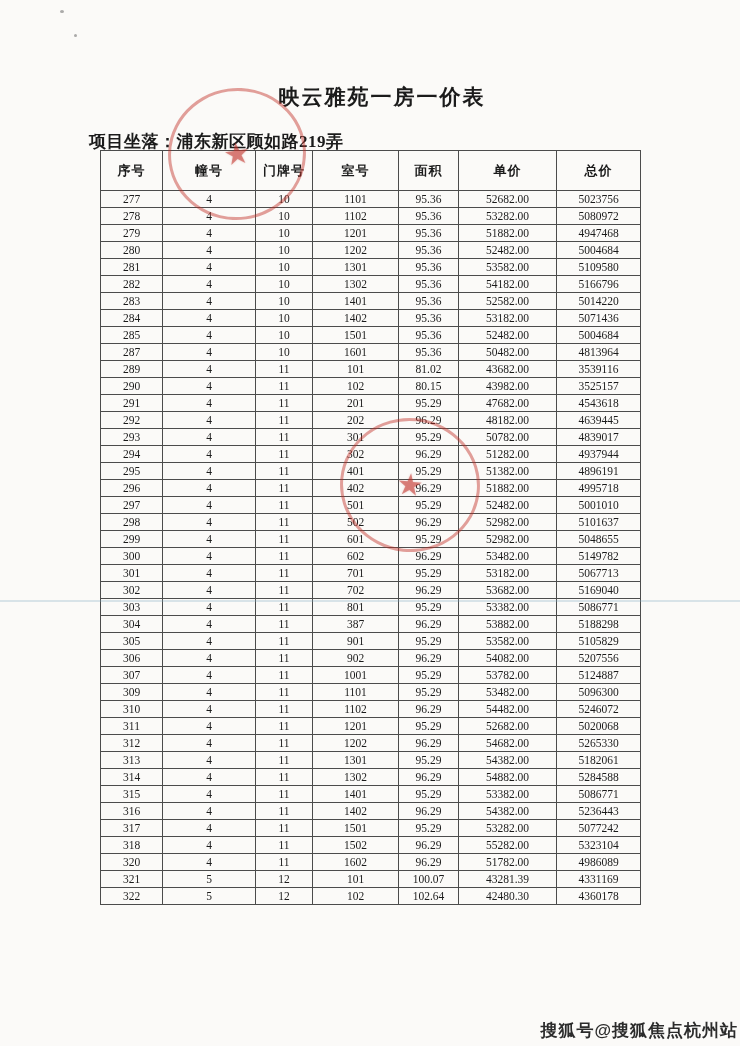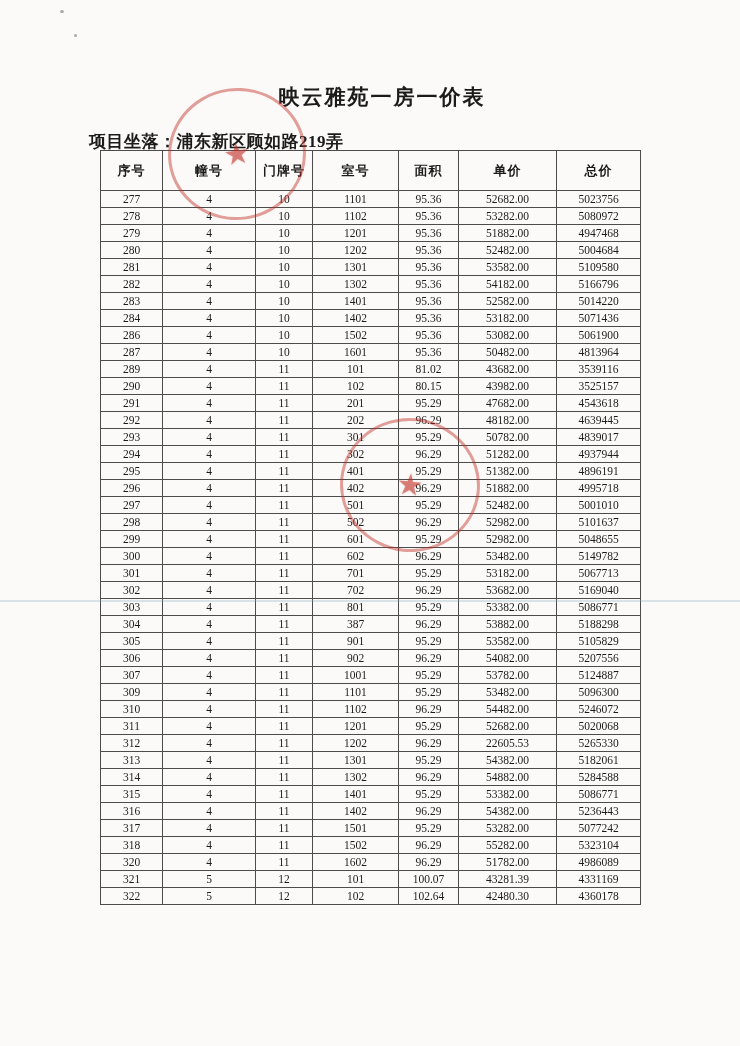--- a/index.html
+++ b/index.html
@@ -172,27 +172,27 @@
         <tr>
           <td>284</td>
           <td>4</td>
           <td>10</td>
           <td>1402</td>
           <td>95.36</td>
           <td>53182.00</td>
           <td>5071436</td>
         </tr>
         <tr>
-          <td>286</td>
-          <td>4</td>
-          <td>10</td>
-          <td>1502</td>
-          <td>95.36</td>
-          <td>53082.00</td>
-          <td>5061900</td>
+          <td>285</td>
+          <td>4</td>
+          <td>10</td>
+          <td>1501</td>
+          <td>95.36</td>
+          <td>52482.00</td>
+          <td>5004684</td>
         </tr>
         <tr>
           <td>287</td>
           <td>4</td>
           <td>10</td>
           <td>1601</td>
           <td>95.36</td>
           <td>50482.00</td>
           <td>4813964</td>
         </tr>
@@ -393,21 +393,21 @@
           <td>95.29</td>
           <td>52682.00</td>
           <td>5020068</td>
         </tr>
         <tr>
           <td>312</td>
           <td>4</td>
           <td>11</td>
           <td>1202</td>
           <td>96.29</td>
-          <td>22605.53</td>
+          <td>54682.00</td>
           <td>5265330</td>
         </tr>
         <tr>
           <td>313</td>
           <td>4</td>
           <td>11</td>
           <td>1301</td>
           <td>95.29</td>
           <td>54382.00</td>
           <td>5182061</td>
@@ -489,14 +489,15 @@
 
   <div class="seal seal-top">
     <span class="star">★</span>
   </div>
   <div class="seal seal-mid">
     <span class="star">★</span>
   </div>
 
   <div class="scan-line"></div>
 
+  <div class="watermark">搜狐号@搜狐焦点杭州站</div>
 
 </div>
 
 </body></html>

